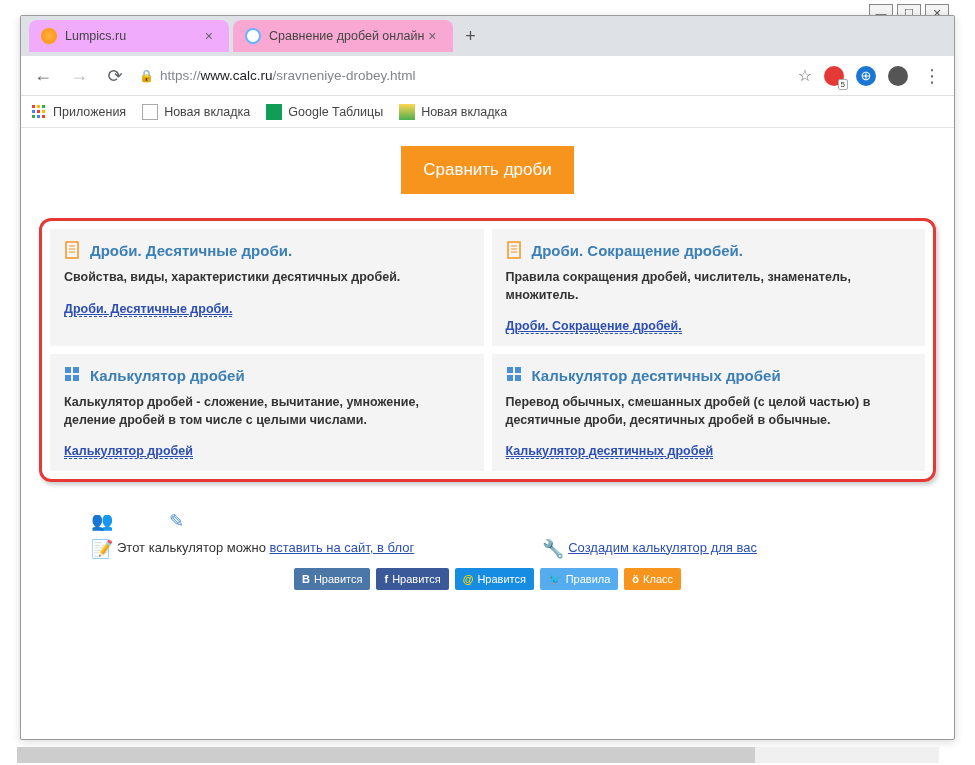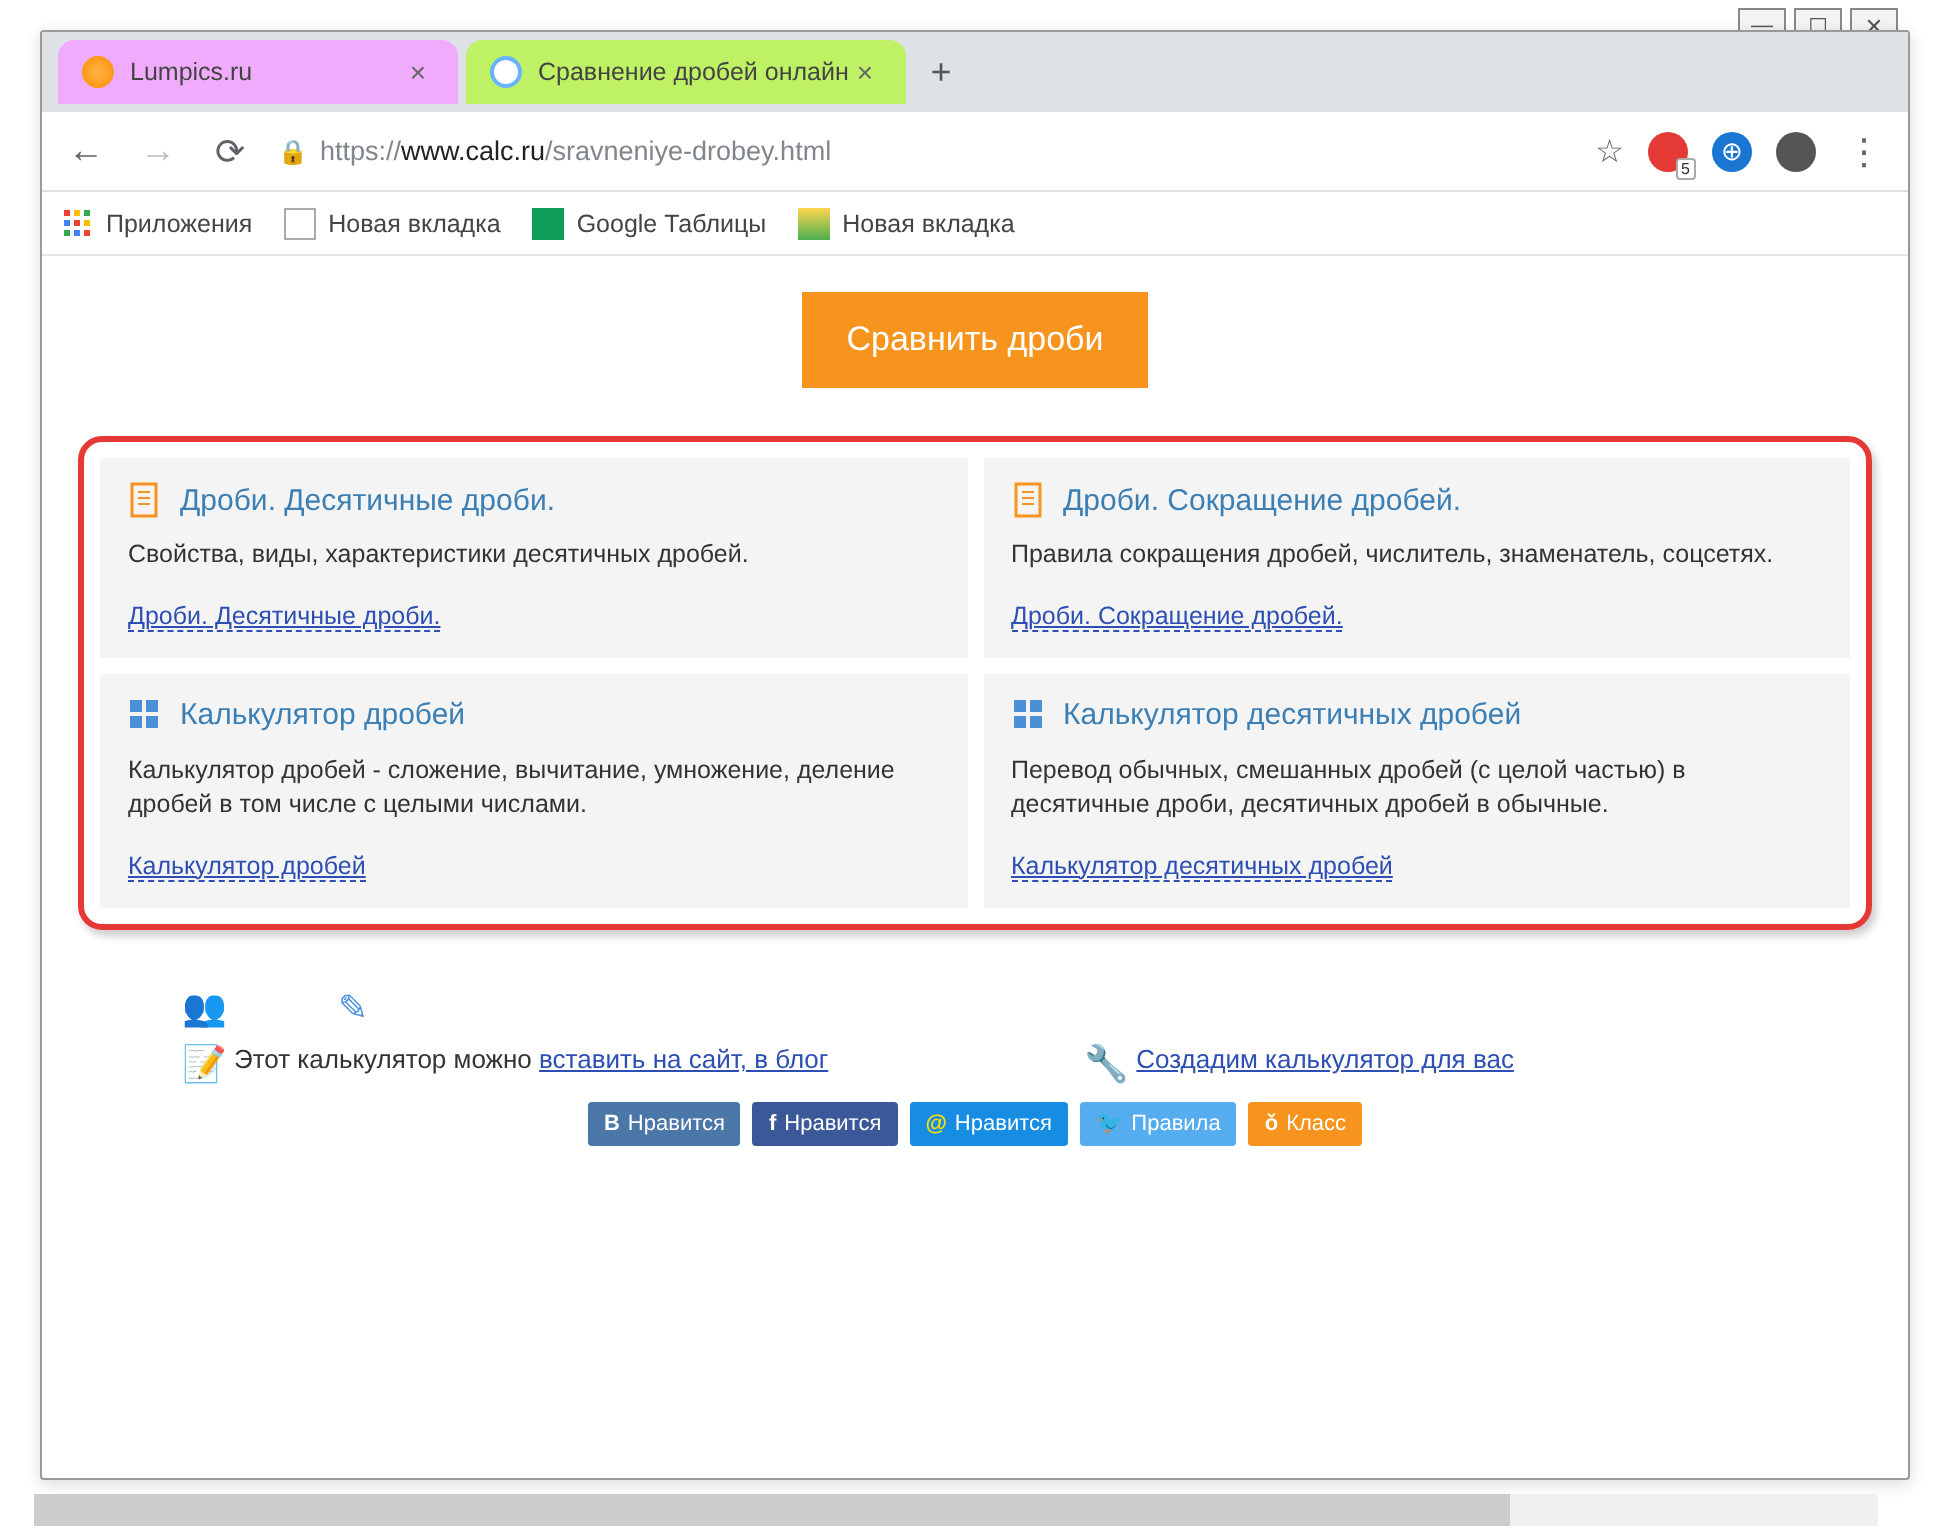--- a/index.html
+++ b/index.html
@@ -2,39 +2,39 @@
 <html><head>
 <meta charset="utf-8">
 <style>
 * { box-sizing: border-box; margin: 0; padding: 0; }
 body { font-family: Arial, sans-serif; background: #fff; width: 975px; height: 765px; overflow: hidden; position: relative; }
 .window { border: 1px solid #999; width: 935px; height: 725px; margin: 15px auto; background: #fff; position: relative; border-radius: 2px; box-shadow: 0 2px 8px rgba(0,0,0,.15); }
 .win-controls { position: absolute; right: 6px; top: -18px; display: flex; gap: 4px; }
 .win-btn { width: 24px; height: 18px; border: 1px solid #888; background: #f4f4f4; display: flex; align-items: center; justify-content: center; font-size: 11px; color: #555; }
 .tabbar { display: flex; align-items: center; height: 40px; background: #dee1e6; padding: 0 8px; }
 .tab { display: flex; align-items: center; height: 32px; padding: 0 12px; background: #f0abfc; border-radius: 8px 8px 0 0; margin-right: 4px; min-width: 200px; position: relative; font-size: 12.5px; color: #444; }
-.tab.active { background: #bef264; }
+.tab.active { background: #f9a8d4; }
 .tab-icon { width: 16px; height: 16px; border-radius: 50%; margin-right: 8px; display: inline-block; }
 .tab-close { margin-left: auto; font-size: 14px; color: #666; padding: 0 4px; }
 .new-tab { width: 28px; height: 28px; display: flex; align-items: center; justify-content: center; font-size: 18px; color: #555; }
 .addrbar { display: flex; align-items: center; height: 40px; padding: 0 10px; gap: 12px; border-bottom: 1px solid #e0e0e0; }
 .nav-btn { width: 24px; height: 24px; display: flex; align-items: center; justify-content: center; color: #5f6368; font-size: 18px; }
 .url-field { flex: 1; display: flex; align-items: center; font-size: 13.5px; color: #202124; }
 .lock { margin-right: 6px; font-size: 12px; color: #5f6368; }
 .star { color: #5f6368; font-size: 16px; margin-left: 8px; }
 .ext-icon { width: 20px; height: 20px; border-radius: 50%; display: inline-block; }
 .bookmarks { display: flex; align-items: center; height: 32px; padding: 0 10px; gap: 16px; font-size: 12.5px; color: #444; border-bottom: 1px solid #e5e5e5; }
 .bm-item { display: flex; align-items: center; gap: 6px; }
 .bm-icon { width: 16px; height: 16px; display: inline-block; }
 .content { height: 595px; overflow-y: scroll; position: relative; background: #fff; }
 .main-btn { background: #f7941e; color: #fff; border: none; padding: 14px 22px; font-size: 17px; display: block; margin: 18px auto 24px; cursor: pointer; }
 .cards-box { border: 3px solid #e53935; border-radius: 12px; margin: 0 18px 18px; padding: 8px; box-shadow: 2px 3px 4px rgba(0,0,0,.2); }
 .cards-row { display: flex; gap: 8px; margin-bottom: 8px; }
 .cards-row:last-child { margin-bottom: 0; }
-.card { flex: 1; background: #f4f4f4; padding: 12px 14px; }
+.card { flex: 1; background: #f4f4f4; padding: 12px 14px; font-weight: bold; }
 .card-title { display: flex; align-items: center; gap: 8px; font-size: 15px; color: #3b7fb5; margin-bottom: 10px; }
 .card-title-icon { width: 18px; height: 18px; display: inline-block; }
 .card-desc { font-size: 12.5px; color: #333; line-height: 1.4; margin-bottom: 12px; }
 .card-link { font-size: 12.5px; color: #2d4fb3; text-decoration: underline; border-bottom: 1px dashed #2d4fb3; text-decoration: none; }
 .footer-links { padding: 10px 70px; }
 .footer-row { display: flex; gap: 60px; margin-bottom: 10px; font-size: 13px; }
 .footer-item { display: flex; align-items: center; gap: 8px; color: #333; }
 .footer-icon { width: 18px; height: 18px; display: inline-block; }
 a { color: #2d4fb3; text-decoration: underline; }
 .social-row { display: flex; gap: 6px; justify-content: center; margin-top: 12px; }
@@ -141,21 +141,21 @@
         <div class="card">
           <div class="card-title">
             <span class="card-title-icon"><svg width="18" height="18">
                   <rect x="2" y="1" width="12" height="16" fill="none" stroke="#f7941e" stroke-width="1.5"></rect>
                   <line x1="5" y1="5" x2="11" y2="5" stroke="#f7941e"></line>
                   <line x1="5" y1="8" x2="11" y2="8" stroke="#f7941e"></line>
                   <line x1="5" y1="11" x2="11" y2="11" stroke="#f7941e"></line>
                 </svg></span>
             <a href="#" style="color:#3b7fb5;text-decoration:none;">Дроби. Сокращение дробей.</a>
           </div>
-          <div class="card-desc">Правила сокращения дробей, числитель, знаменатель, соцсетях.</div>
+          <div class="card-desc">Правила сокращения дробей, числитель, знаменатель, множитель.</div>
           <a href="#" class="card-link" style="text-decoration:underline;">Дроби. Сокращение дробей.</a>
         </div>
       </div>
       <div class="cards-row">
         <div class="card">
           <div class="card-title">
             <span class="card-title-icon"><svg width="18" height="18">
                   <rect x="1" y="1" width="6" height="6" fill="#4a90d9"></rect>
                   <rect x="9" y="1" width="6" height="6" fill="#4a90d9"></rect>
                   <rect x="1" y="9" width="6" height="6" fill="#4a90d9"></rect>

